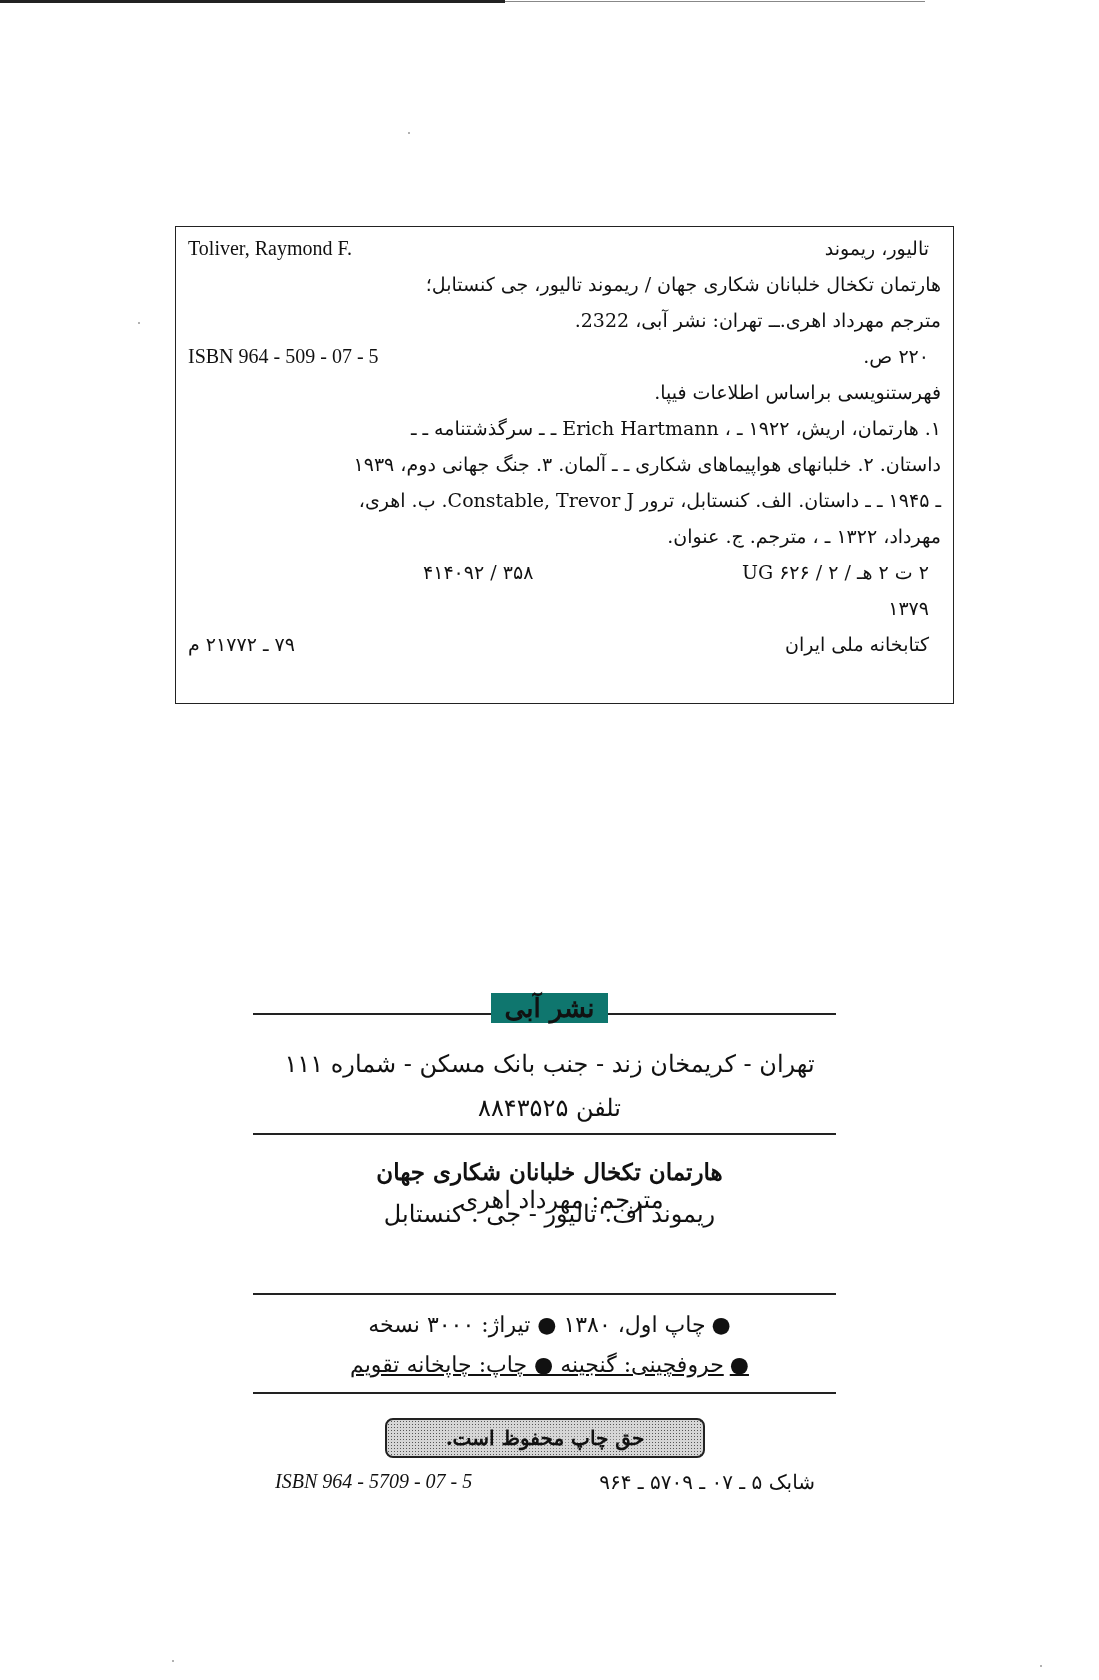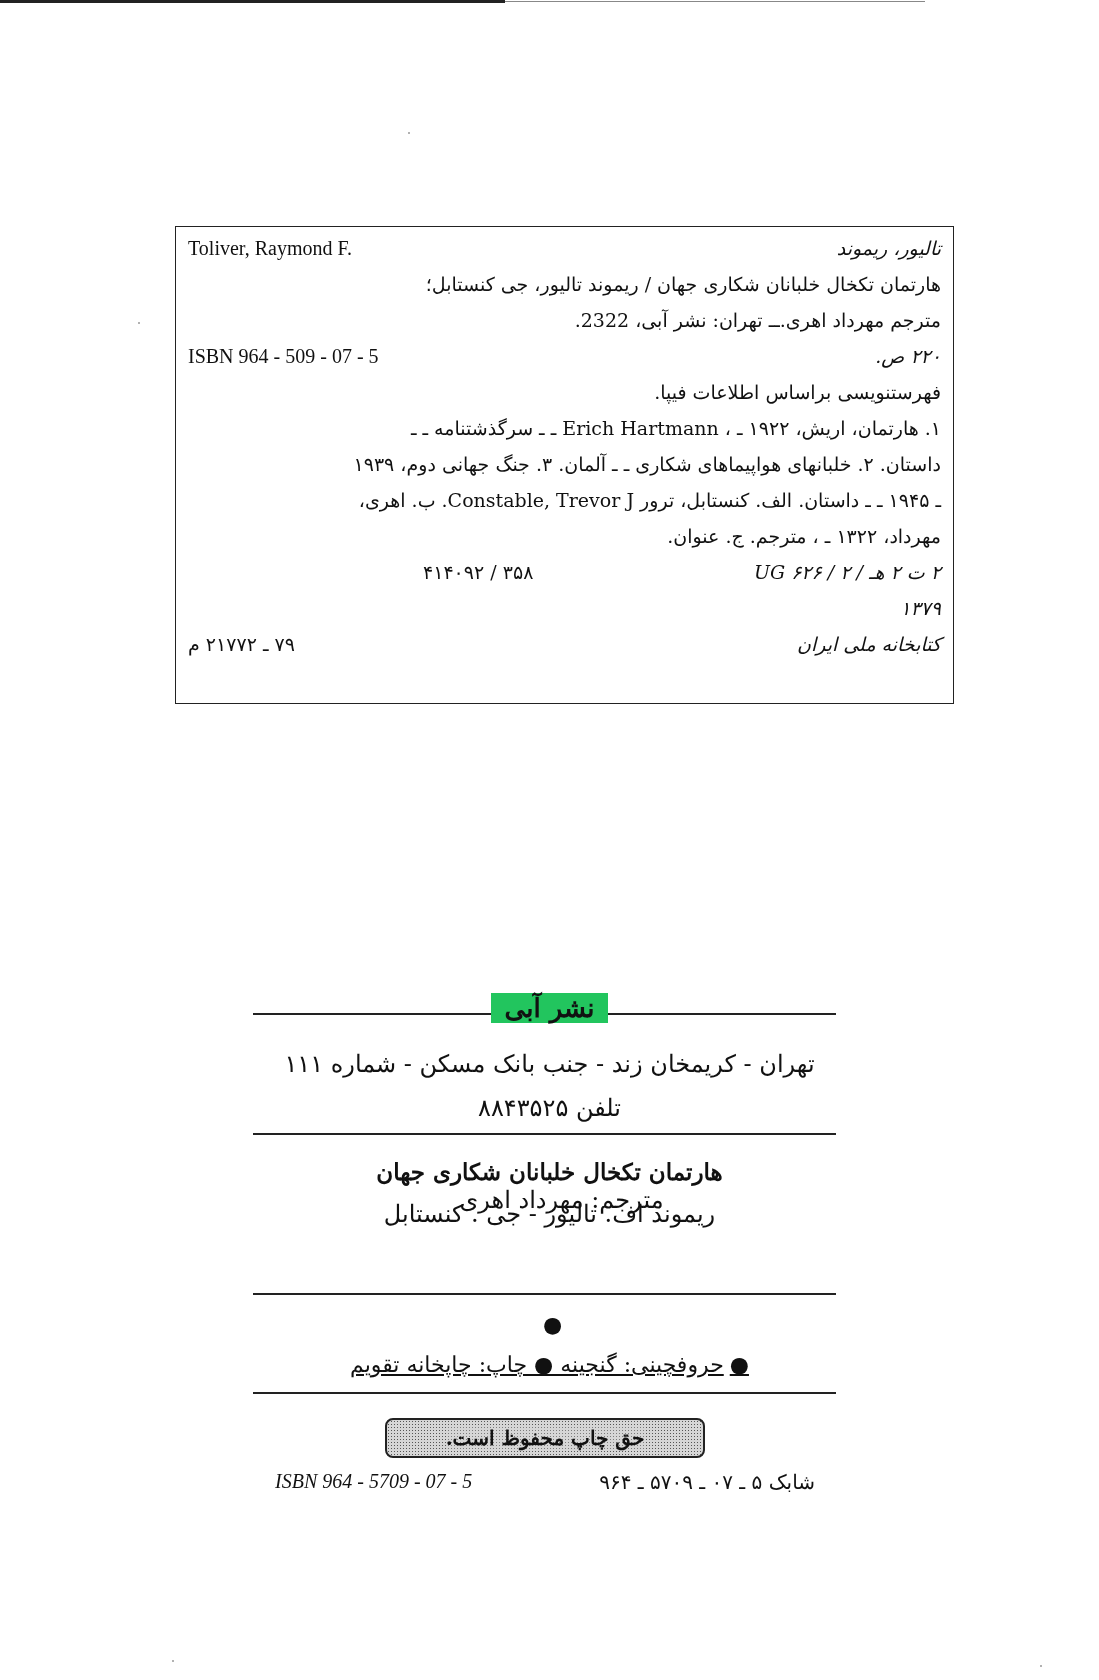--- a/index.html
+++ b/index.html
@@ -6,25 +6,25 @@
     body { width: 1099px; height: 1680px; position: relative; overflow: hidden;
            font-family: "DejaVu Serif", "Liberation Serif", serif; color: #111; }
     .topline { position: absolute; left: 0; top: 0; width: 505px; height: 3px; background: #222; }
     .topline2 { position: absolute; left: 505px; top: 1px; width: 420px; height: 1px; background: #888; }
 
     
     .card { position: absolute; left: 175px; top: 226px; width: 779px; height: 478px;
             border: 1.5px solid #222; box-sizing: border-box; }
     .row { position: absolute; left: 12px; right: 12px; height: 30px; font-size: 19px; line-height: 30px; white-space: nowrap; }
     .ltr-left { position: absolute; left: 0; direction: ltr; font-family: "Liberation Serif", serif; font-size: 20px; }
-    .rtl-right { position: absolute; right: 0; direction: rtl; font-style: italic; }
+    .rtl-right { position: absolute; right: 12px; direction: rtl; }
     .full-rtl { position: absolute; right: 0; left: 2px; direction: rtl; }
     .hr { position: absolute; height: 1.5px; background: #222; }
     .center { position: absolute; left: 0; right: 0; text-align: center; direction: rtl; white-space: nowrap; }
-    .pub-name { font-weight: bold; font-size: 26px; background: #22c55e; padding: 0 14px; display: inline-block; }
+    .pub-name { font-weight: bold; font-size: 26px; background: #0f766e; padding: 0 14px; display: inline-block; }
     .addr { font-size: 24px; }
     .title-b { font-weight: bold; font-size: 23px; }
     .auth { font-size: 24px; }
     .bullet::before { content: "\25CF"; margin-left: 6px; }
     .rights { position: absolute; left: 385px; top: 1418px; width: 320px; height: 40px;
               border: 2px solid #222; border-radius: 8px; box-sizing: border-box;
               background-color: #d6d6d6;
               background-image: radial-gradient(#555 0.8px, transparent 0.9px);
               background-size: 3px 3px;
               text-align: center; direction: rtl; font-weight: bold; font-size: 20px; line-height: 36px; }
@@ -90,21 +90,21 @@
 <div class="center addr" style="top:1050px;">تهران - کریمخان زند - جنب بانک مسکن - شماره ۱۱۱</div>
 <div class="center addr" style="top:1094px;">تلفن ۸۸۴۳۵۲۵</div>
 <div class="hr" style="left:253px; top:1133px; width:583px;"></div>
 
 <div class="center title-b" style="top:1158px;">هارتمان تکخال خلبانان شکاری جهان</div>
 <div class="center auth" style="top:1200px;">ریموند اف. تالیور - جی . کنستابل</div>
 <div class="center auth" style="top:1186px;padding-left:24px;">مترجم: مهرداد اهری</div>
 <div class="hr" style="left:253px; top:1293px; width:583px;"></div>
 
 <div class="center" style="top:1312px; font-size:22px;">
-  <span class="bullet"></span>
+  <span class="bullet"></span><span>چاپ اول، ۱۳۸۰ ● تیراژ: ۳۰۰۰ نسخه</span>
 </div>
 <div class="center" style="top:1352px; font-size:22px;text-decoration:underline;">
   <span class="bullet"></span><span>حروفچینی: گنجینه ● چاپ: چاپخانه تقویم</span>
 </div>
 <div class="hr" style="left:253px; top:1392px; width:583px;"></div>
 
 <div class="rights">
   <span>حق چاپ محفوظ است.</span>
 </div>
 

